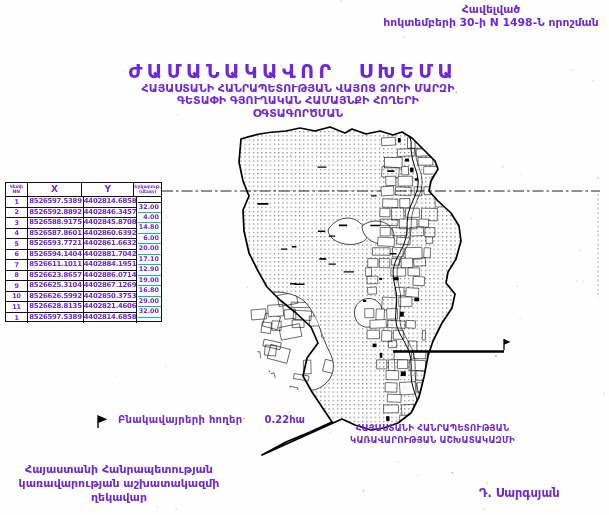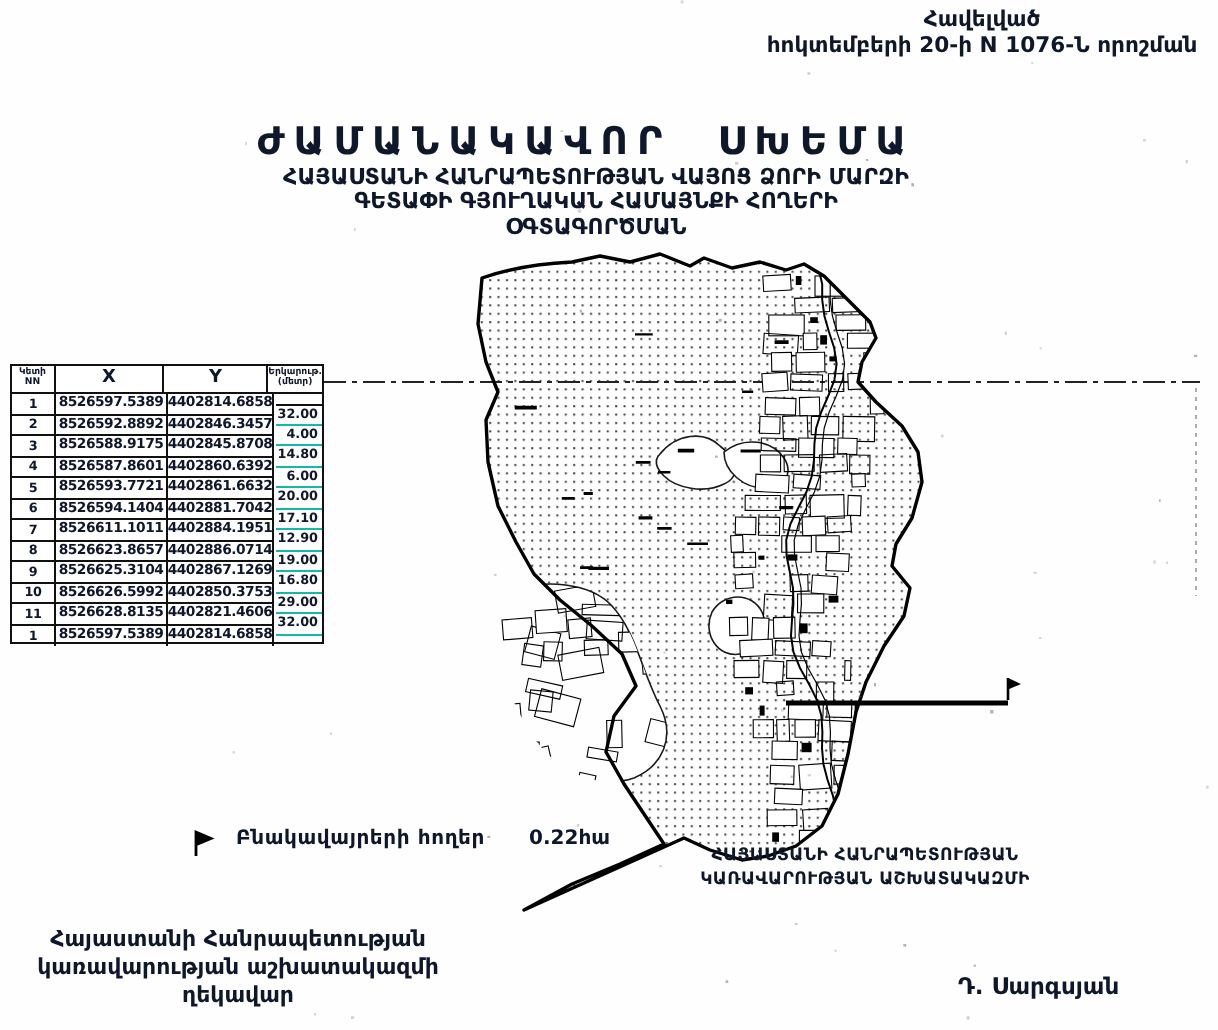--- a/index.html
+++ b/index.html
@@ -1,17 +1,17 @@
 <!DOCTYPE html>
 <html><head>
 <meta charset="utf-8">
 <style>
   html,body{margin:0;padding:0;background:#e8e8e8;}
   .page{position:relative;width:609px;height:515px;background:#fefefe;overflow:hidden;
-        font-family:"DejaVu Sans",sans-serif;color:#0f172a;}
+        font-family:"DejaVu Sans",sans-serif;color:#6d28d9;}
   #map-svg{position:absolute;left:0;top:0;width:609px;height:515px;z-index:1;pointer-events:none;}
   .txt{position:absolute;z-index:2;font-weight:bold;}
   .appendix{top:4px;right:2px;width:232px;text-align:center;font-size:10.8px;line-height:1.2;}
   .doc-title{top:60px;left:0;width:586px;text-align:center;font-size:19px;letter-spacing:4.5px;word-spacing:12px;}
   .doc-subtitle{top:83px;left:0;width:596px;text-align:center;font-size:11px;line-height:1.12;}
   
   .coords-table{position:absolute;z-index:2;left:5px;top:182px;width:157px;height:140px;
                 border:1.4px solid #111;background:#fff;box-sizing:border-box;font-weight:bold;}
   .t-hrow{display:flex;height:14px;border-bottom:1px solid #111;box-sizing:border-box;}
   .hc{box-sizing:border-box;border-right:1px solid #111;display:flex;flex-direction:column;
@@ -304,21 +304,21 @@
       <rect x="243.7" y="417.9" width="1.4" height="1.1" fill="#555" opacity="0.25"></rect>
       <rect x="395.4" y="387.8" width="0.9" height="1.1" fill="#555" opacity="0.25"></rect>
       <rect x="495.1" y="355.0" width="1.6" height="1.7" fill="#555" opacity="0.25"></rect>
       <rect x="362.8" y="490.2" width="1.3" height="1.3" fill="#555" opacity="0.25"></rect>
       <rect x="597.0" y="177.4" width="1.6" height="1.1" fill="#555" opacity="0.25"></rect>
       <rect x="359.3" y="159.4" width="1.6" height="1.5" fill="#555" opacity="0.25"></rect>
     </svg>
 
   <div class="txt appendix">
     <div>Հավելված</div>
-    <div>հոկտեմբերի 20-ի N 1076-Ն որոշման</div>
+    <div>հոկտեմբերի 30-ի N 1498-Ն որոշման</div>
   </div>
 
   <div class="txt doc-title">ԺԱՄԱՆԱԿԱՎՈՐ ՍԽԵՄԱ</div>
 
   <div class="txt doc-subtitle">
     <div>ՀԱՅԱՍՏԱՆԻ ՀԱՆՐԱՊԵՏՈՒԹՅԱՆ ՎԱՅՈՑ ՁՈՐԻ ՄԱՐԶԻ</div>
     <div>ԳԵՏԱՓԻ ԳՅՈՒՂԱԿԱՆ ՀԱՄԱՅՆՔԻ ՀՈՂԵՐԻ</div>
     <div>ՕԳՏԱԳՈՐԾՄԱՆ</div>
   </div>
 

